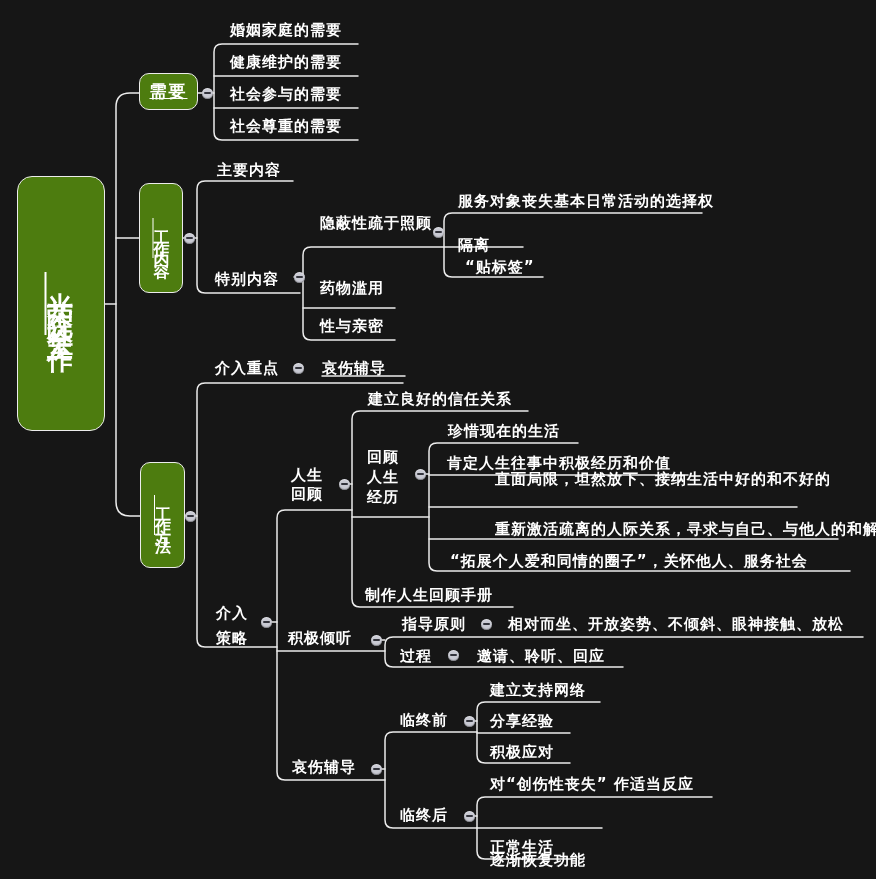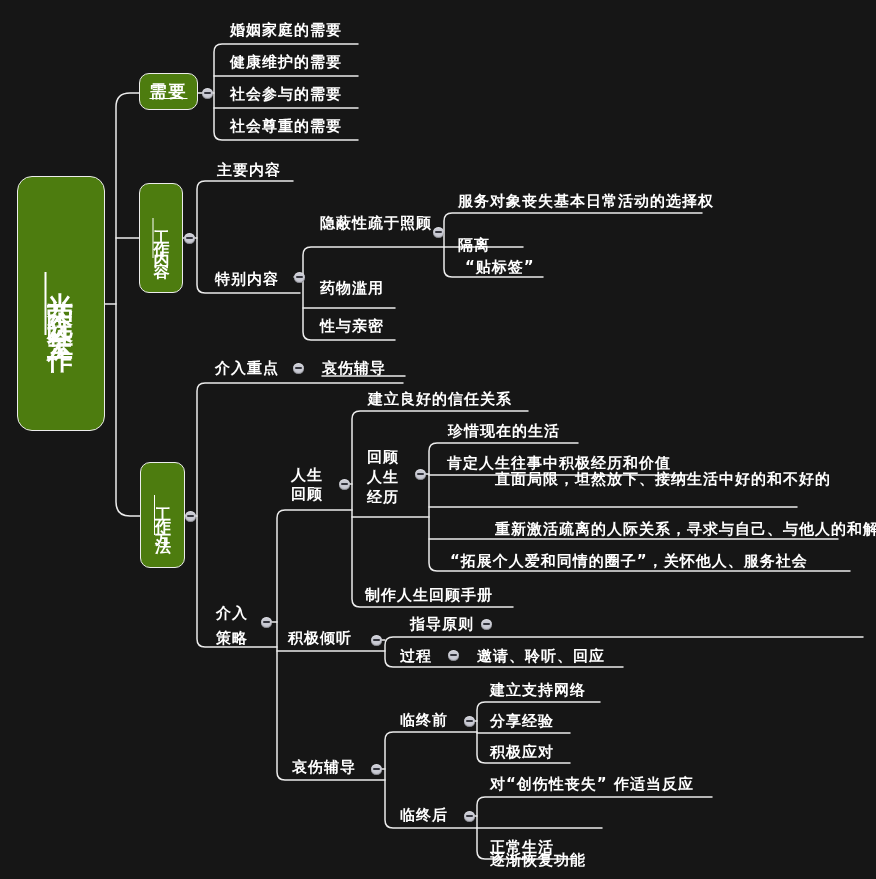--- a/index.html
+++ b/index.html
@@ -102,21 +102,22 @@
   <div class="t" style="left:368px;top:391px;">建立良好的信任关系</div>
   <div class="t wrap" style="left:367px;top:447px;width:34px;line-height:20px;">回顾人生经历</div>
   <div class="t" style="left:448px;top:423px;">珍惜现在的生活</div>
   <div class="t" style="left:447px;top:455px;">肯定人生往事中积极经历和价值</div>
   <div class="t" style="left:447px;top:471px;margin-left:48px;">直面局限，坦然放下、接纳生活中好的和不好的</div>
   <div class="t" style="left:447px;top:521px;margin-left:48px;">重新激活疏离的人际关系，寻求与自己、与他人的和解</div>
   <div class="t" style="left:450px;top:553px;">“拓展个人爱和同情的圈子”，关怀他人、服务社会</div>
   <div class="t" style="left:365px;top:587px;">制作人生回顾手册</div>
 
   <div class="t" style="left:288px;top:630px;text-align:center;">积极倾听</div>
-  <div class="t" style="left:402px;top:616px;margin-left:8px;">指导原则</div>
+  <div class="t" style="left:402px;top:616px;">指导原则</div>
+  <div class="t" style="left:508px;top:616px;">相对而坐、开放姿势、不倾斜、眼神接触、放松</div>
   <div class="t" style="left:400px;top:648px;">过程</div>
   <div class="t" style="left:477px;top:648px;">邀请、聆听、回应</div>
 
   <div class="t" style="left:292px;top:759px;">哀伤辅导</div>
   <div class="t" style="left:400px;top:712px;">临终前</div>
   <div class="t" style="left:490px;top:682px;">建立支持网络</div>
   <div class="t" style="left:490px;top:713px;">分享经验</div>
   <div class="t" style="left:490px;top:744px;">积极应对</div>
   <div class="t" style="left:400px;top:807px;">临终后</div>
   <div class="t" style="left:490px;top:776px;">对“创伤性丧失” 作适当反应</div>

